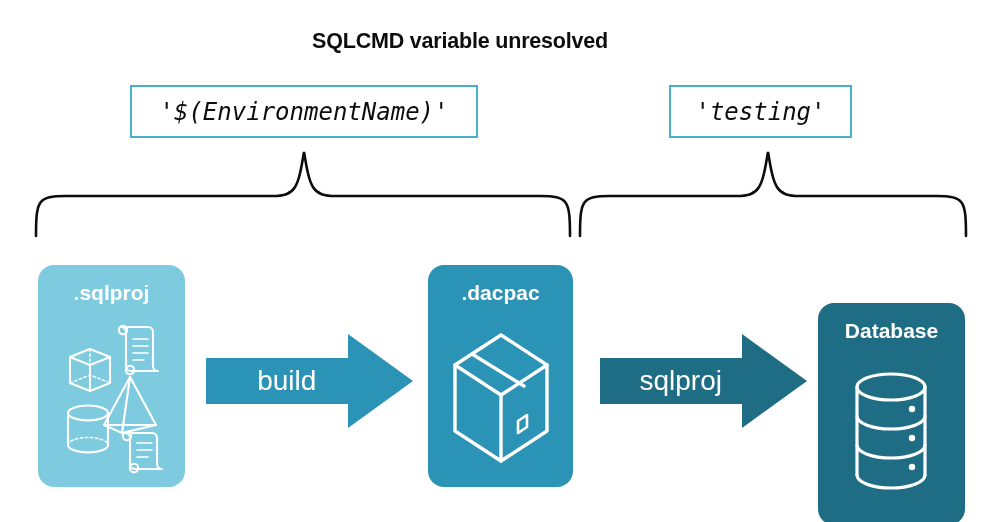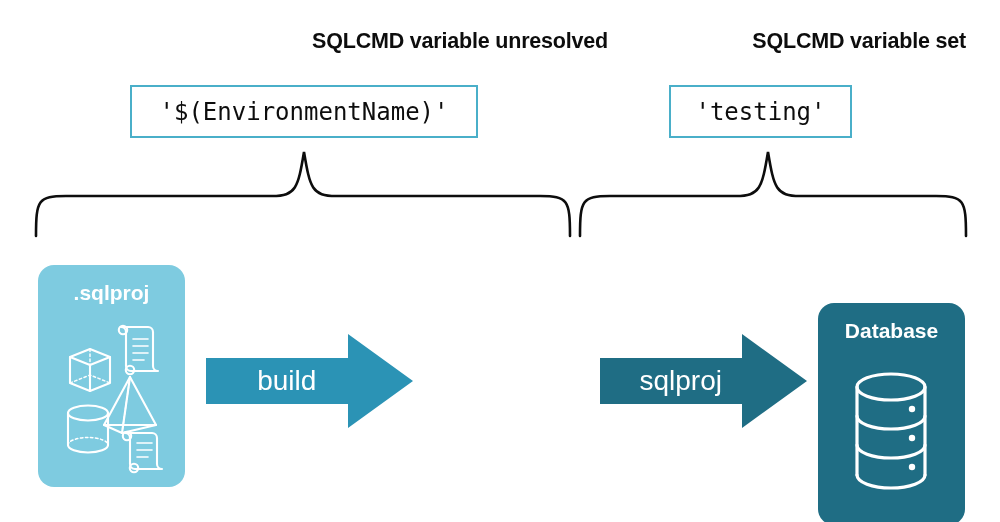--- a/index.html
+++ b/index.html
@@ -43,20 +43,21 @@
     box-sizing: border-box;
     border: 2px solid #4aafc9;
     background: #ffffff;
     display: flex;
     align-items: center;
     justify-content: center;
     font-family: "DejaVu Sans Mono", "Liberation Mono", monospace;
     font-size: 24px;
     color: #0d0d0d;
     white-space: nowrap;
+    font-style: italic;
   }
   #codebox-left  { left: 130px; top: 85px; width: 348px; height: 53px; }
   #codebox-right { left: 669px; top: 85px; width: 183px; height: 53px; }
 
   
   #braces {
     position: absolute;
     left: 0; top: 0;
     width: 1000px;
     height: 522px;
@@ -116,21 +117,20 @@
   #arrow-build  { left: 206px; top: 332px; width: 207px; height: 98px; }
   #arrow-deploy { left: 600px; top: 332px; width: 207px; height: 98px; }
 </style>
 </head>
 <body>
 
 <div id="stage">
 
   <div class="heading" id="heading-left">SQLCMD variable unresolved</div>
 
-  <div class="heading" id="heading-right">SQLCMD variable set</div>
 
   <div class="codebox" id="codebox-left">
     <span>'$(EnvironmentName)'</span>
   </div>
 
   <div class="codebox" id="codebox-right">
     <span>'testing'</span>
   </div>
 
   <svg id="braces" viewBox="0 0 1000 522">
@@ -209,20 +209,38 @@
     </div>
   </div>
 
   <div class="arrow" id="arrow-build">
     <svg viewBox="0 0 207 98" width="207" height="98">
       <polygon points="0,26 142,26 142,2 207,49 142,96 142,72 0,72" fill="#2b93b5"></polygon>
     </svg>
     <div class="arrow-label">build</div>
   </div>
 
+  <div class="artifact" id="artifact-dacpac">
+    <div class="artifact-label">.dacpac</div>
+    <div class="artifact-art">
+      <svg viewBox="0 0 145 178" width="100%" height="100%" preserveAspectRatio="xMidYMid meet">
+        <g fill="none" stroke="#ffffff" stroke-width="3.4" stroke-linejoin="round" stroke-linecap="round">
+
+          <polygon points="27,56 73,26 119,56 119,122 73,152 27,122"></polygon>
+
+          <polyline points="27,56 73,86 119,56"></polyline>
+          <line x1="73" y1="86" x2="73" y2="152"></line>
+
+          <line x1="44" y1="45" x2="96" y2="77"></line>
+
+          <polygon points="90,112 99,106 99,118 90,124" stroke-width="2.6"></polygon>
+        </g>
+      </svg>
+    </div>
+  </div>
 
   <div class="arrow" id="arrow-deploy">
     <svg viewBox="0 0 207 98" width="207" height="98">
       <polygon points="0,26 142,26 142,2 207,49 142,96 142,72 0,72" fill="#1f6d84"></polygon>
     </svg>
     <div class="arrow-label">sqlproj</div>
   </div>
 
   <div class="artifact" id="artifact-database">
     <div class="artifact-label">Database</div>

